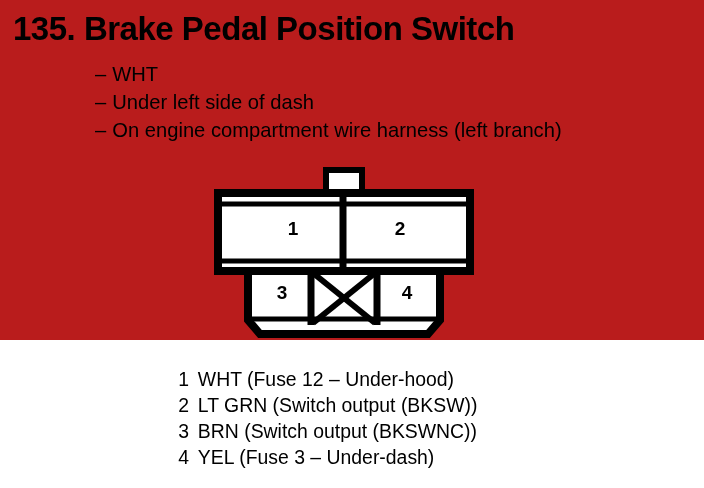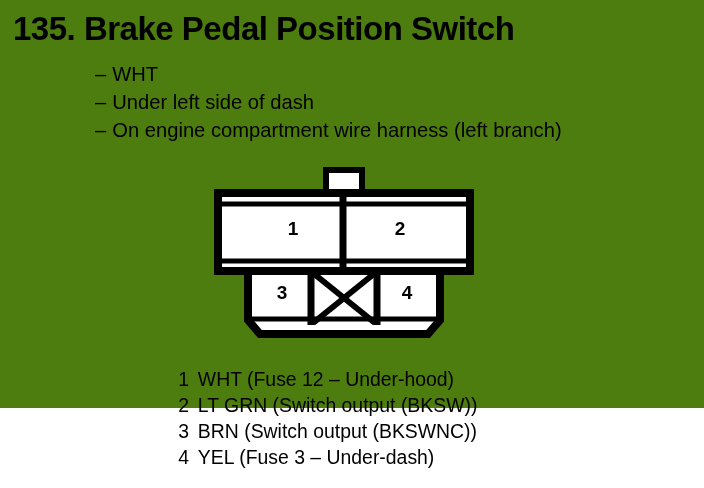--- a/index.html
+++ b/index.html
@@ -1,19 +1,19 @@
 <!DOCTYPE html>
 <html><head>
 <meta charset="utf-8">
 <style>
   html,body{margin:0;padding:0;background:#ffffff;}
   body{width:704px;height:488px;position:relative;overflow:hidden;
        font-family:"Liberation Sans","DejaVu Sans",sans-serif;color:#000;}
 
-  #page{position:absolute;left:0;top:0;width:704px;height:408px;background:#4d7c0f;}
+  #page{position:absolute;left:0;top:0;width:704px;height:340px;background:#b91c1c;}
 
   
   .title{position:absolute;left:13px;top:8px;font-size:34px;font-weight:bold;
          letter-spacing:-0.5px;white-space:nowrap;line-height:40px;
          transform:scaleX(0.97);transform-origin:left top;}
 
   .bullets{position:absolute;left:95px;top:60px;width:600px;}
   .bullet{display:flex;align-items:baseline;font-size:21px;line-height:28px;
           white-space:nowrap;transform:scaleX(0.96);transform-origin:left center;}
   .bullet .dash{width:18px;flex:0 0 18px;font-size:21px;}

